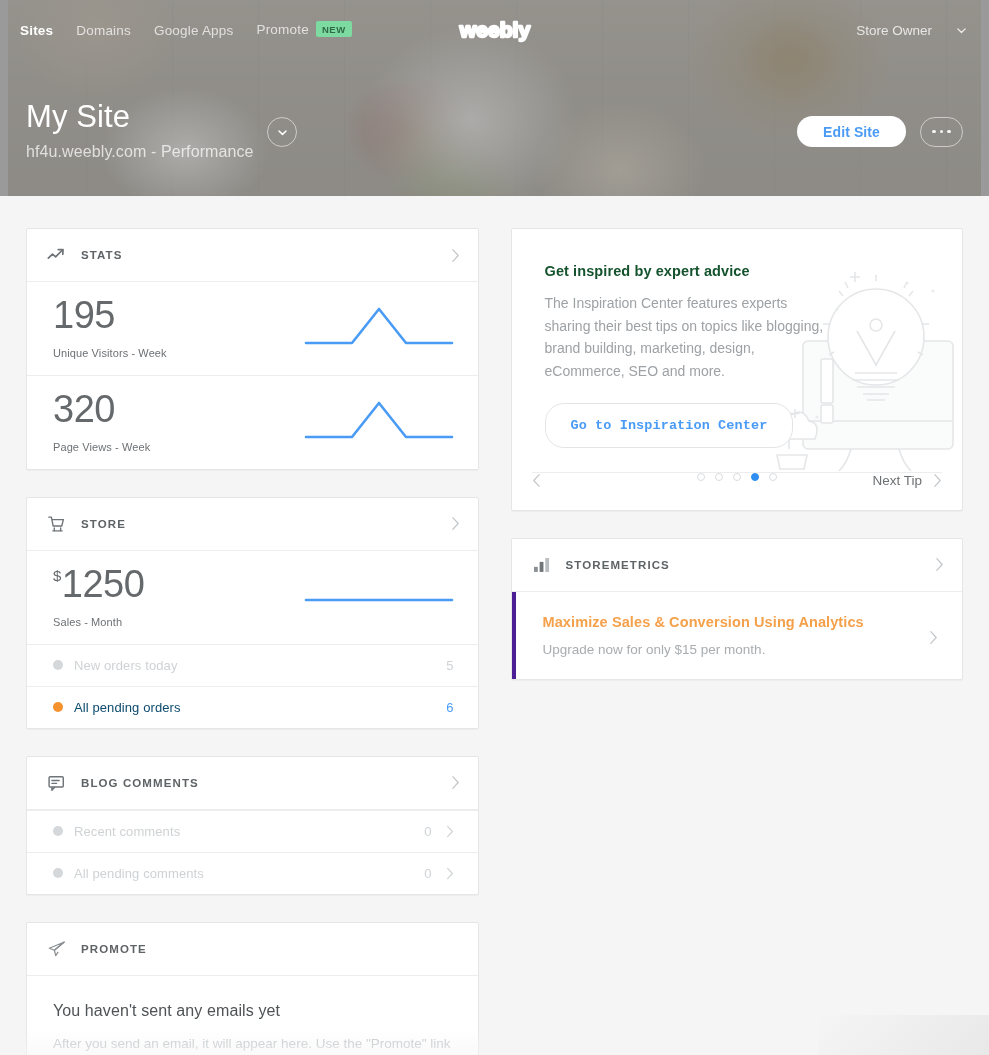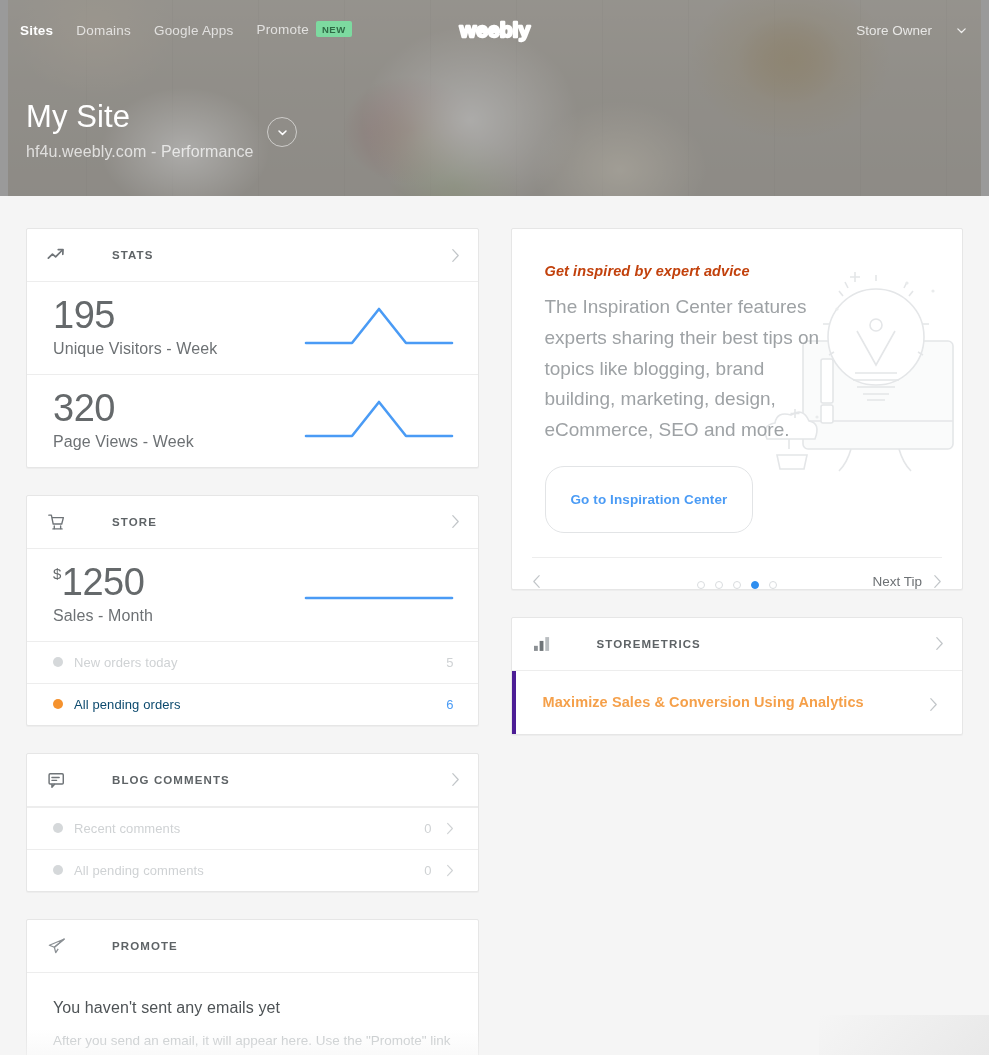--- a/index.html
+++ b/index.html
@@ -117,40 +117,39 @@
   .card {
     background: #ffffff;
     border: 1px solid #e6e6e6;
     border-radius: 2px;
     box-shadow: 0 1px 1px rgba(0,0,0,.035);
   }
   .card-head {
     height: 53px; display: flex; align-items: center;
     padding: 0 18px 0 20px; border-bottom: 1px solid #ededed;
     cursor: pointer;
-    gap: 31px;
   }
   .card-head .ico { width: 20px; height: 20px; margin-right: 14px; flex: 0 0 auto; display:block; }
   .card-title {
     font-size: 11.5px; font-weight: bold; letter-spacing: 1.1px;
     color: #5e6366; text-transform: uppercase;
   }
   .chev { margin-left: auto; width: 9px; height: 15px; }
 
   
   .stat-row {
     display: flex; align-items: center; padding: 14px 24px 16px 26px; position: relative;
   }
   .stat-row + .stat-row { border-top: 1px solid #ededed; }
   .stat-left { flex: 1; }
   .stat-num {
     font-size: 38px; color: #65696b; font-weight: normal; line-height: 1.05; letter-spacing: -.5px;
   }
   .stat-num .cur { font-size: 15px; vertical-align: 16px; margin-right: 1px; }
-  .stat-lbl { font-size: 16px; color: #6d7174; margin-top: 4px; letter-spacing: .1px; }
+  .stat-lbl { font-size: 11px; color: #6d7174; margin-top: 11px; letter-spacing: .1px; }
   .spark { width: 150px; height: 52px; flex: 0 0 auto; }
 
   
   .list-row {
     display: flex; align-items: center; padding: 0 24px 0 26px; height: 42px;
     border-top: 1px solid #ededed; font-size: 13px; cursor: pointer;
   }
   .dot { width: 10px; height: 10px; border-radius: 50%; margin-right: 11px; flex: 0 0 auto; }
   .row-lbl { letter-spacing: .1px; }
   .row-val { margin-left: auto; font-size: 13px; }
@@ -162,33 +161,33 @@
   .active-row .dot { background: #f5922e; }
 
   
   .promo-body { padding: 26px 24px 26px 26px; }
   .promo-h { font-size: 16px; font-weight: normal; color: #4e5356; letter-spacing: .1px; }
   .promo-p { font-size: 13.5px; color: #c4c8ca; line-height: 1.55; margin-top: 14px; }
 
   
   .insp { position: relative; overflow: hidden; }
   .insp-body { padding: 34px 30px 0 33px; position: relative; z-index: 2; }
-  .insp-h { font-size: 14.5px; font-weight: bold; color: #c2410c; letter-spacing: .1px; font-style: italic; }
+  .insp-h { font-size: 14.5px; font-weight: bold; color: #14532d; letter-spacing: .1px; }
   .insp-p {
-    font-size: 19px; color: #9ea2a5; line-height: 1.62; margin-top: 13px; width: 280px;
+    font-size: 14px; color: #9ea2a5; line-height: 1.62; margin-top: 13px; width: 280px;
   }
   .btn-insp {
     margin-top: 20px; display: inline-block; border: 1px solid #e2e4e6; background: #fff;
     color: #4a9bf5; font-size: 13.5px; font-weight: bold; border-radius: 19px;
-    padding: 25px 25px; font-family: Liberation Sans, sans-serif; cursor: pointer; letter-spacing: .1px;
+    padding: 14px 25px; font-family: Liberation Mono, monospace; cursor: pointer; letter-spacing: .1px;
   }
   .insp-art { position: absolute; right: 0; top: 40px; width: 215px; height: 225px; z-index: 1; }
   .insp-foot {
     margin: 24px 20px 0 20px; border-top: 1px solid #ededed;
-    height: 32px; display: flex; align-items: flex-end; position: relative; z-index: 2;
+    height: 38px; display: flex; align-items: flex-start; position: relative; z-index: 2;
   }
   .arrow-l, .arrow-r { width: 9px; height: 15px; cursor: pointer; }
   .dots { position: absolute; left: 50%; transform: translateX(-50%); display: flex; gap: 10px; }
   .pdot { width: 8px; height: 8px; border-radius: 50%; border: 1px solid #d9dcde; background: #fff; cursor: pointer; }
   .pdot.on { background: #2f8eef; border-color: #2f8eef; }
   .next-wrap { margin-left: auto; display: flex; align-items: center; gap: 11px; cursor: pointer; }
   .next-lbl { font-size: 13.5px; color: #6d7174; }
 
   
   .sm-promo {
@@ -254,20 +253,28 @@
     <div class="site-title">My Site</div>
     <div class="site-url">hf4u.weebly.com - Performance</div>
   </div>
 
   <div class="site-dd">
     <svg width="13" height="13" viewBox="0 0 13 13">
       <path d="M3 5 L6.5 8.4 L10 5" fill="none" stroke="#ffffff" stroke-width="1.5" stroke-linecap="round" stroke-linejoin="round"></path>
     </svg>
   </div>
 
+  <div class="hero-actions">
+    <button class="btn-edit">Edit Site</button>
+    <div class="btn-more">
+      <i></i>
+      <i></i>
+      <i></i>
+    </div>
+  </div>
 </div>
 
 <div class="content">
 
   <div class="col-left">
 
     <div class="card">
       <div class="card-head">
         <svg class="ico" viewBox="0 0 22 22">
           <path d="M1.5 14.5 L6 10 L9.5 13 L17 5.5" fill="none" stroke="#6f7478" stroke-width="1.9" stroke-linecap="round" stroke-linejoin="round"></path>
@@ -444,20 +451,21 @@
           <rect x="14.6" y="3.4" width="4.2" height="15.2" fill="#b9bdc0"></rect>
         </svg>
         <span class="card-title">STOREMETRICS</span>
         <svg class="chev" viewBox="0 0 10 16">
           <path d="M2 1.5 L8 8 L2 14.5" fill="none" stroke="#c2c6c9" stroke-width="1.4" stroke-linecap="round" stroke-linejoin="round"></path>
         </svg>
       </div>
       <div class="sm-promo">
         <div class="sm-txt">
           <div class="sm-h">Maximize Sales &amp; Conversion Using Analytics</div>
+          <div class="sm-p">Upgrade now for only $15 per month.</div>
         </div>
         <svg class="sm-chev" viewBox="0 0 10 16">
           <path d="M2 1.5 L8 8 L2 14.5" fill="none" stroke="#c2c6c9" stroke-width="1.4" stroke-linecap="round" stroke-linejoin="round"></path>
         </svg>
       </div>
     </div>
   </div>
 </div>
 
 <div class="fade-bottom"></div>

